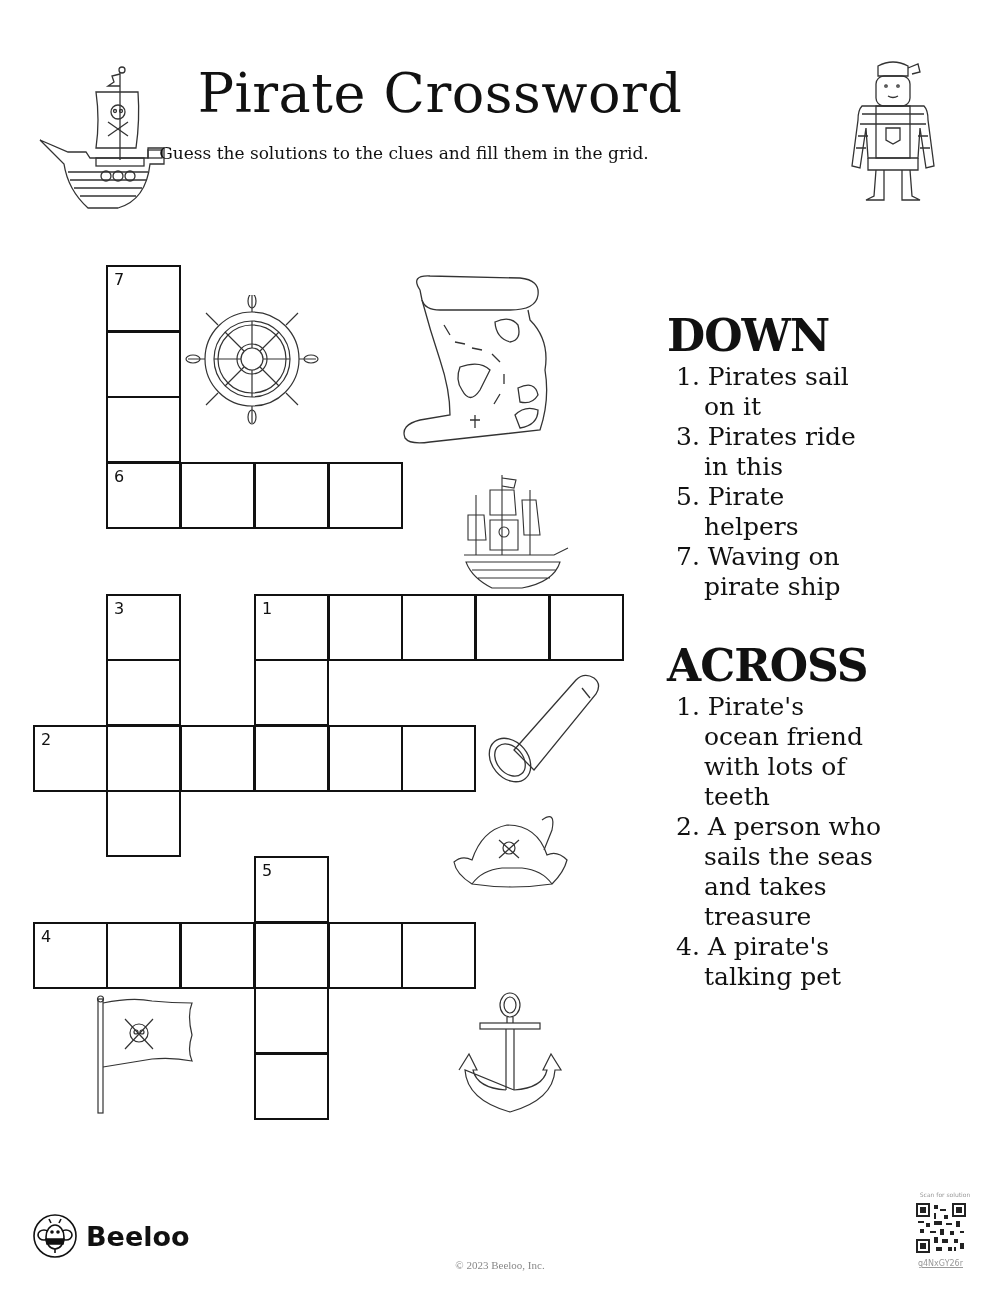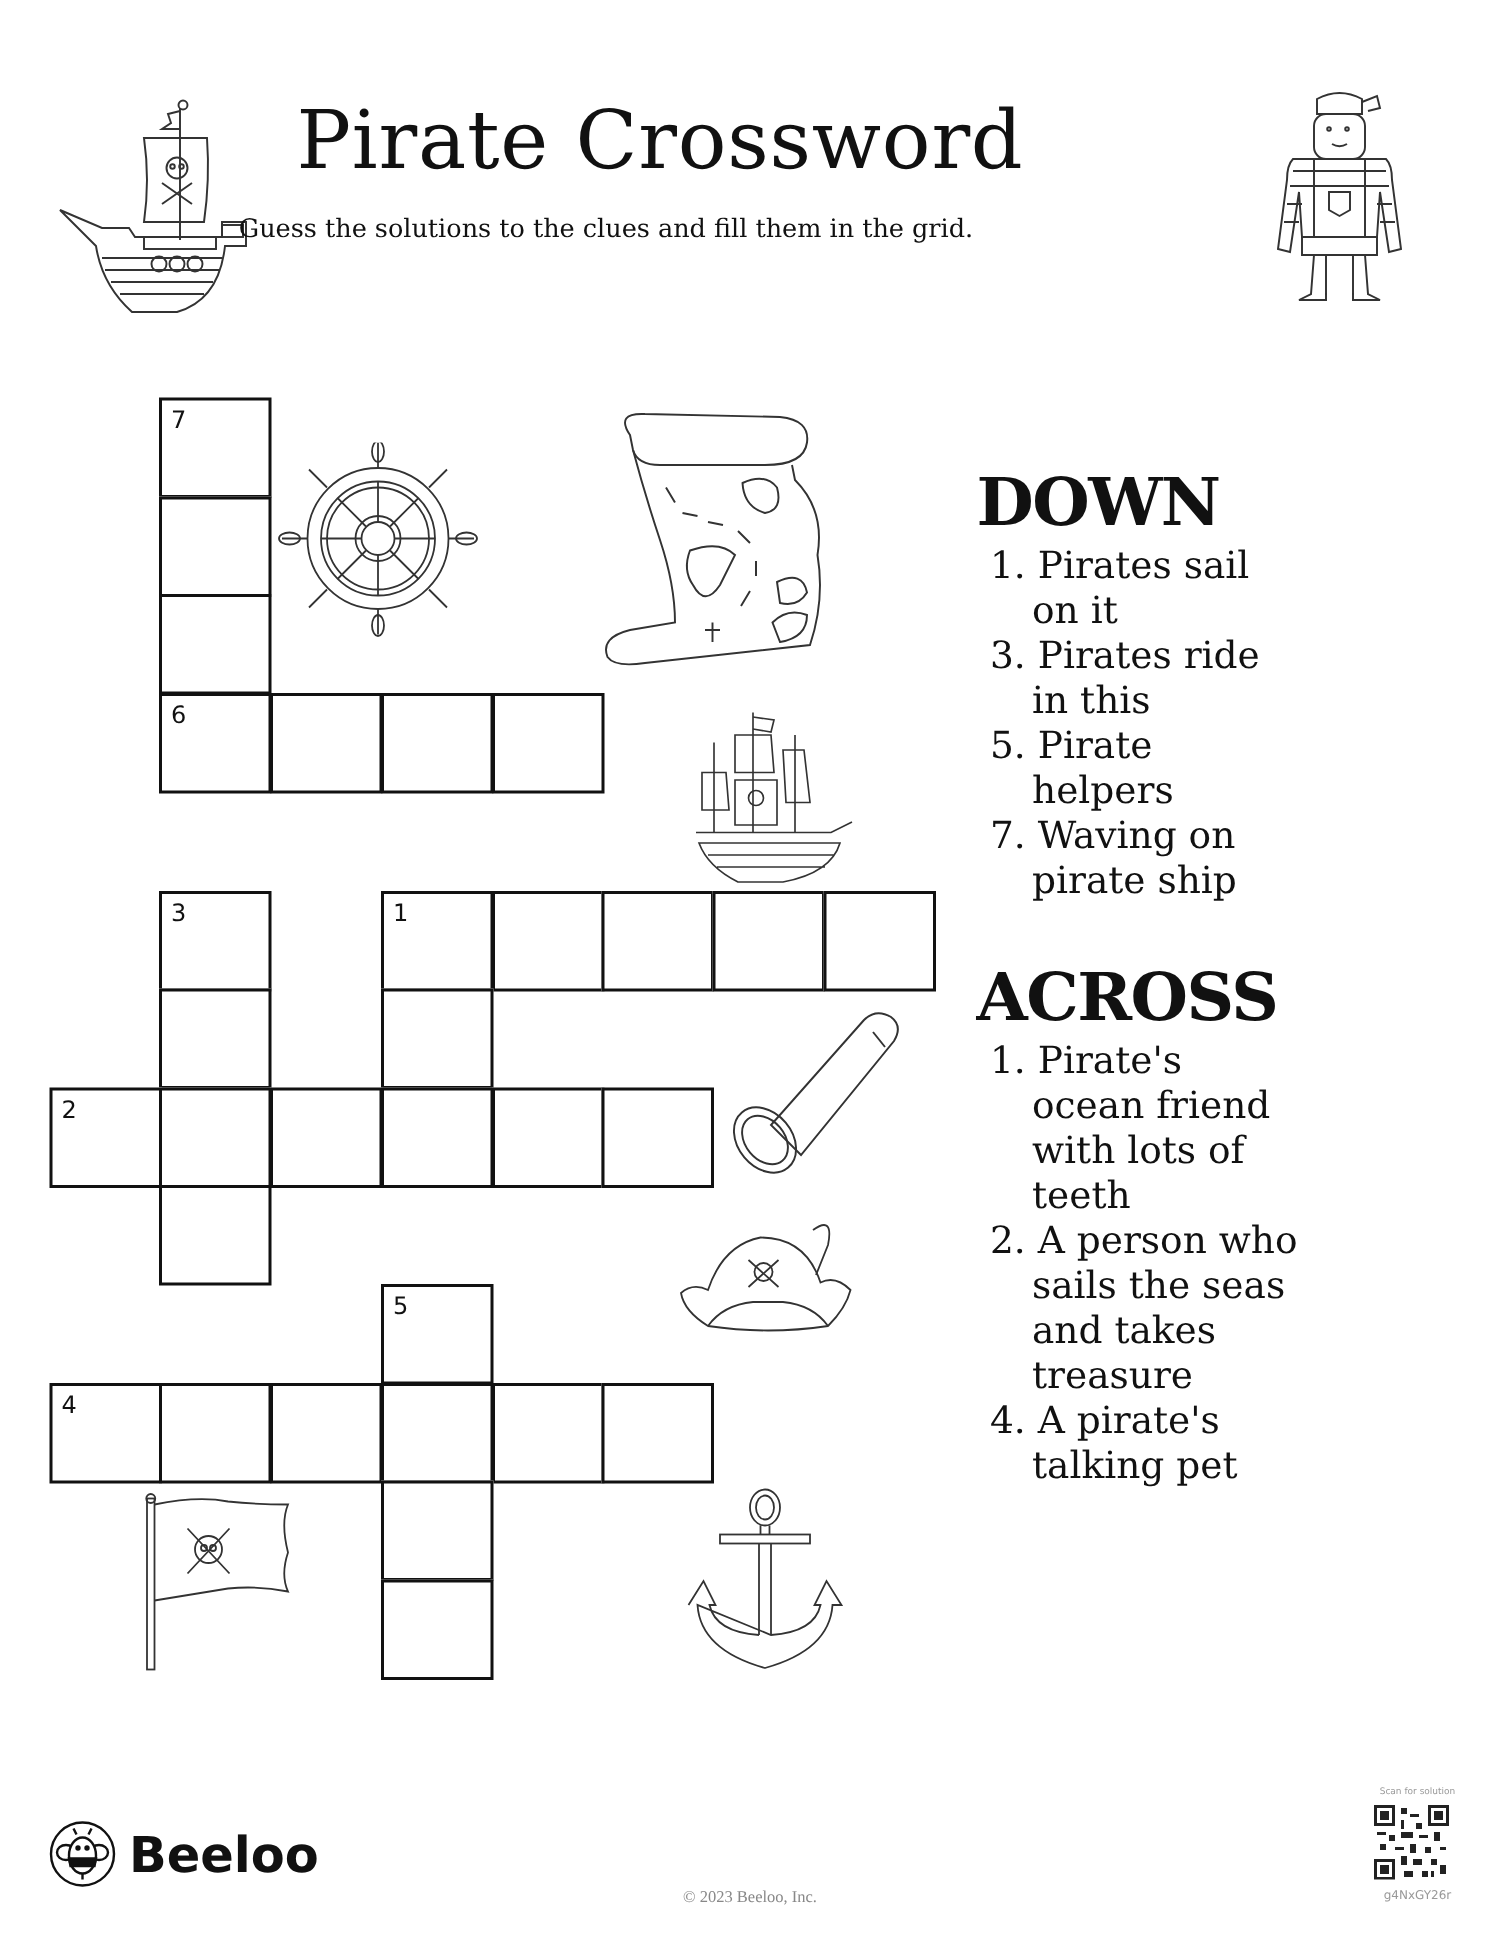--- a/index.html
+++ b/index.html
@@ -2,29 +2,29 @@
 <html><head>
   <meta charset="utf-8">
   <style>
     html, body { margin: 0; padding: 0; background: #ffffff; }
     body { width: 1000px; height: 1294px; position: relative; overflow: hidden; font-family: "DejaVu Serif", serif; color: #111; }
     .abs { position: absolute; }
     .title { left: 0; width: 880px; top: 62px; text-align: center; font-family: "DejaVu Serif", serif; font-size: 54px; letter-spacing: 0.5px; color: #111; }
     .subtitle { left: 0; width: 808px; top: 143px; text-align: center; font-family: "DejaVu Serif", serif; font-size: 17px; color: #111; }
     .cell { position: absolute; width: 73.5px; height: 65.5px; border: 2px solid #111; box-sizing: border-box; background: #fff; }
     .cell .num { position: absolute; left: 6px; top: 3px; font-family: "DejaVu Sans", sans-serif; font-size: 16px; color: #111; }
-    .clues { left: 651px; width: 330px; }
+    .clues { left: 667px; width: 330px; }
     .clue-head { font-family: "DejaVu Serif", serif; font-size: 44px; line-height: 52px; margin: 0; color: #111; letter-spacing: -1px; }
     .clue { font-family: "DejaVu Serif", serif; font-size: 25px; line-height: 30px; padding-left: 33px; text-indent: -28px; margin-left: 4px; white-space: pre-line; }
     .footer-logo { left: 32px; top: 1213px; display: flex; align-items: center; gap: 8px; }
-    .logo-text { font-family: "DejaVu Sans", sans-serif; font-weight: bold; font-size: 33px; color: #111; }
+    .logo-text { font-family: "DejaVu Sans", sans-serif; font-weight: bold; font-size: 27px; color: #111; }
     .copyright { left: 0; width: 1000px; top: 1259px; text-align: center; font-family: Liberation Serif, serif; font-size: 11px; color: #888; }
     .qr-label { left: 905px; width: 80px; top: 1191px; text-align: center; font-family: "DejaVu Sans", sans-serif; font-size: 6px; color: #999; }
     .qr-code { left: 915px; top: 1203px; width: 52px; height: 50px; }
-    .qr-id { left: 905px; width: 80px; top: 1259px; text-align: center; font-family: "DejaVu Sans", sans-serif; font-size: 8px; color: #999; }
+    .qr-id { left: 883px; width: 80px; top: 1259px; text-align: right; font-family: "DejaVu Sans", sans-serif; font-size: 8px; color: #999; text-decoration: underline; }
   </style>
 </head>
 <body>
 
 <svg class="abs" style="left:38px;top:60px" width="130" height="150" viewBox="0 0 130 150" fill="none" stroke="#333" stroke-width="1.3">
   <line x1="82" y1="12" x2="82" y2="100"></line>
   <circle cx="84" cy="10" r="3"></circle>
   <path d="M82 14 L74 16 L76 22 L70 26 L82 26"></path>
   <path d="M58 32 L100 32 Q102 60 98 88 L58 88 Q62 60 58 32Z"></path>
   <circle cx="80" cy="52" r="7"></circle>

